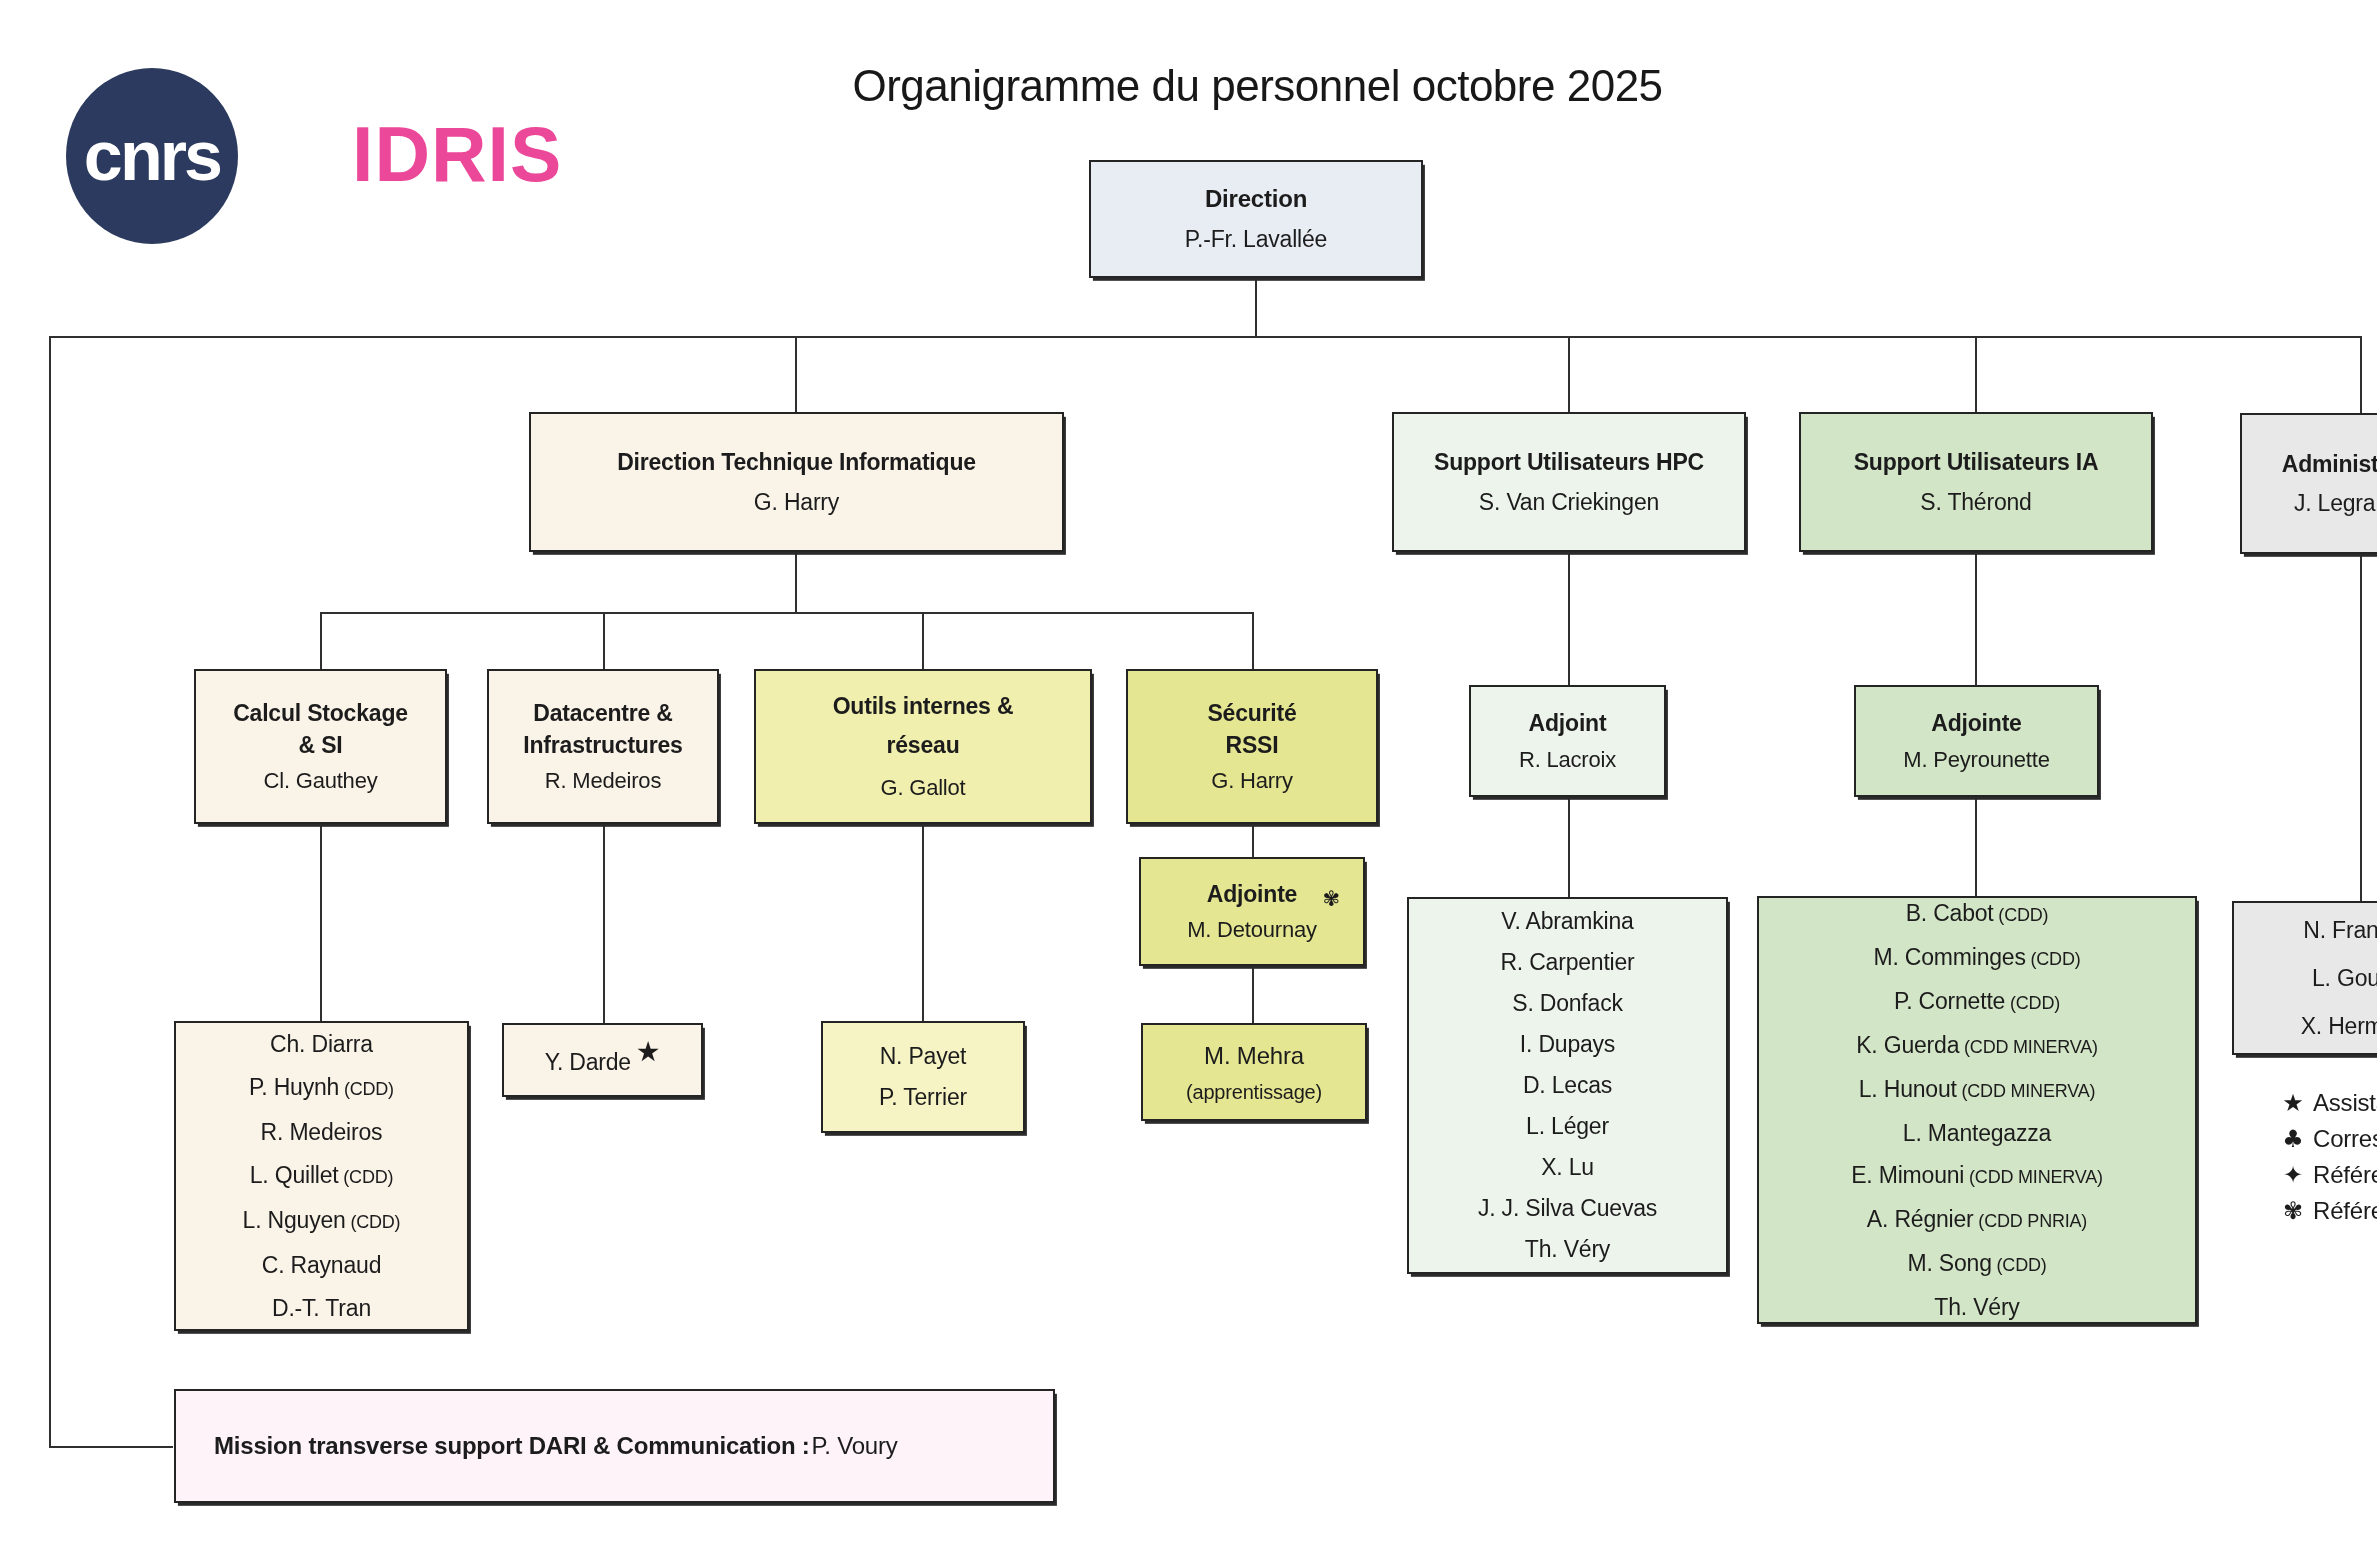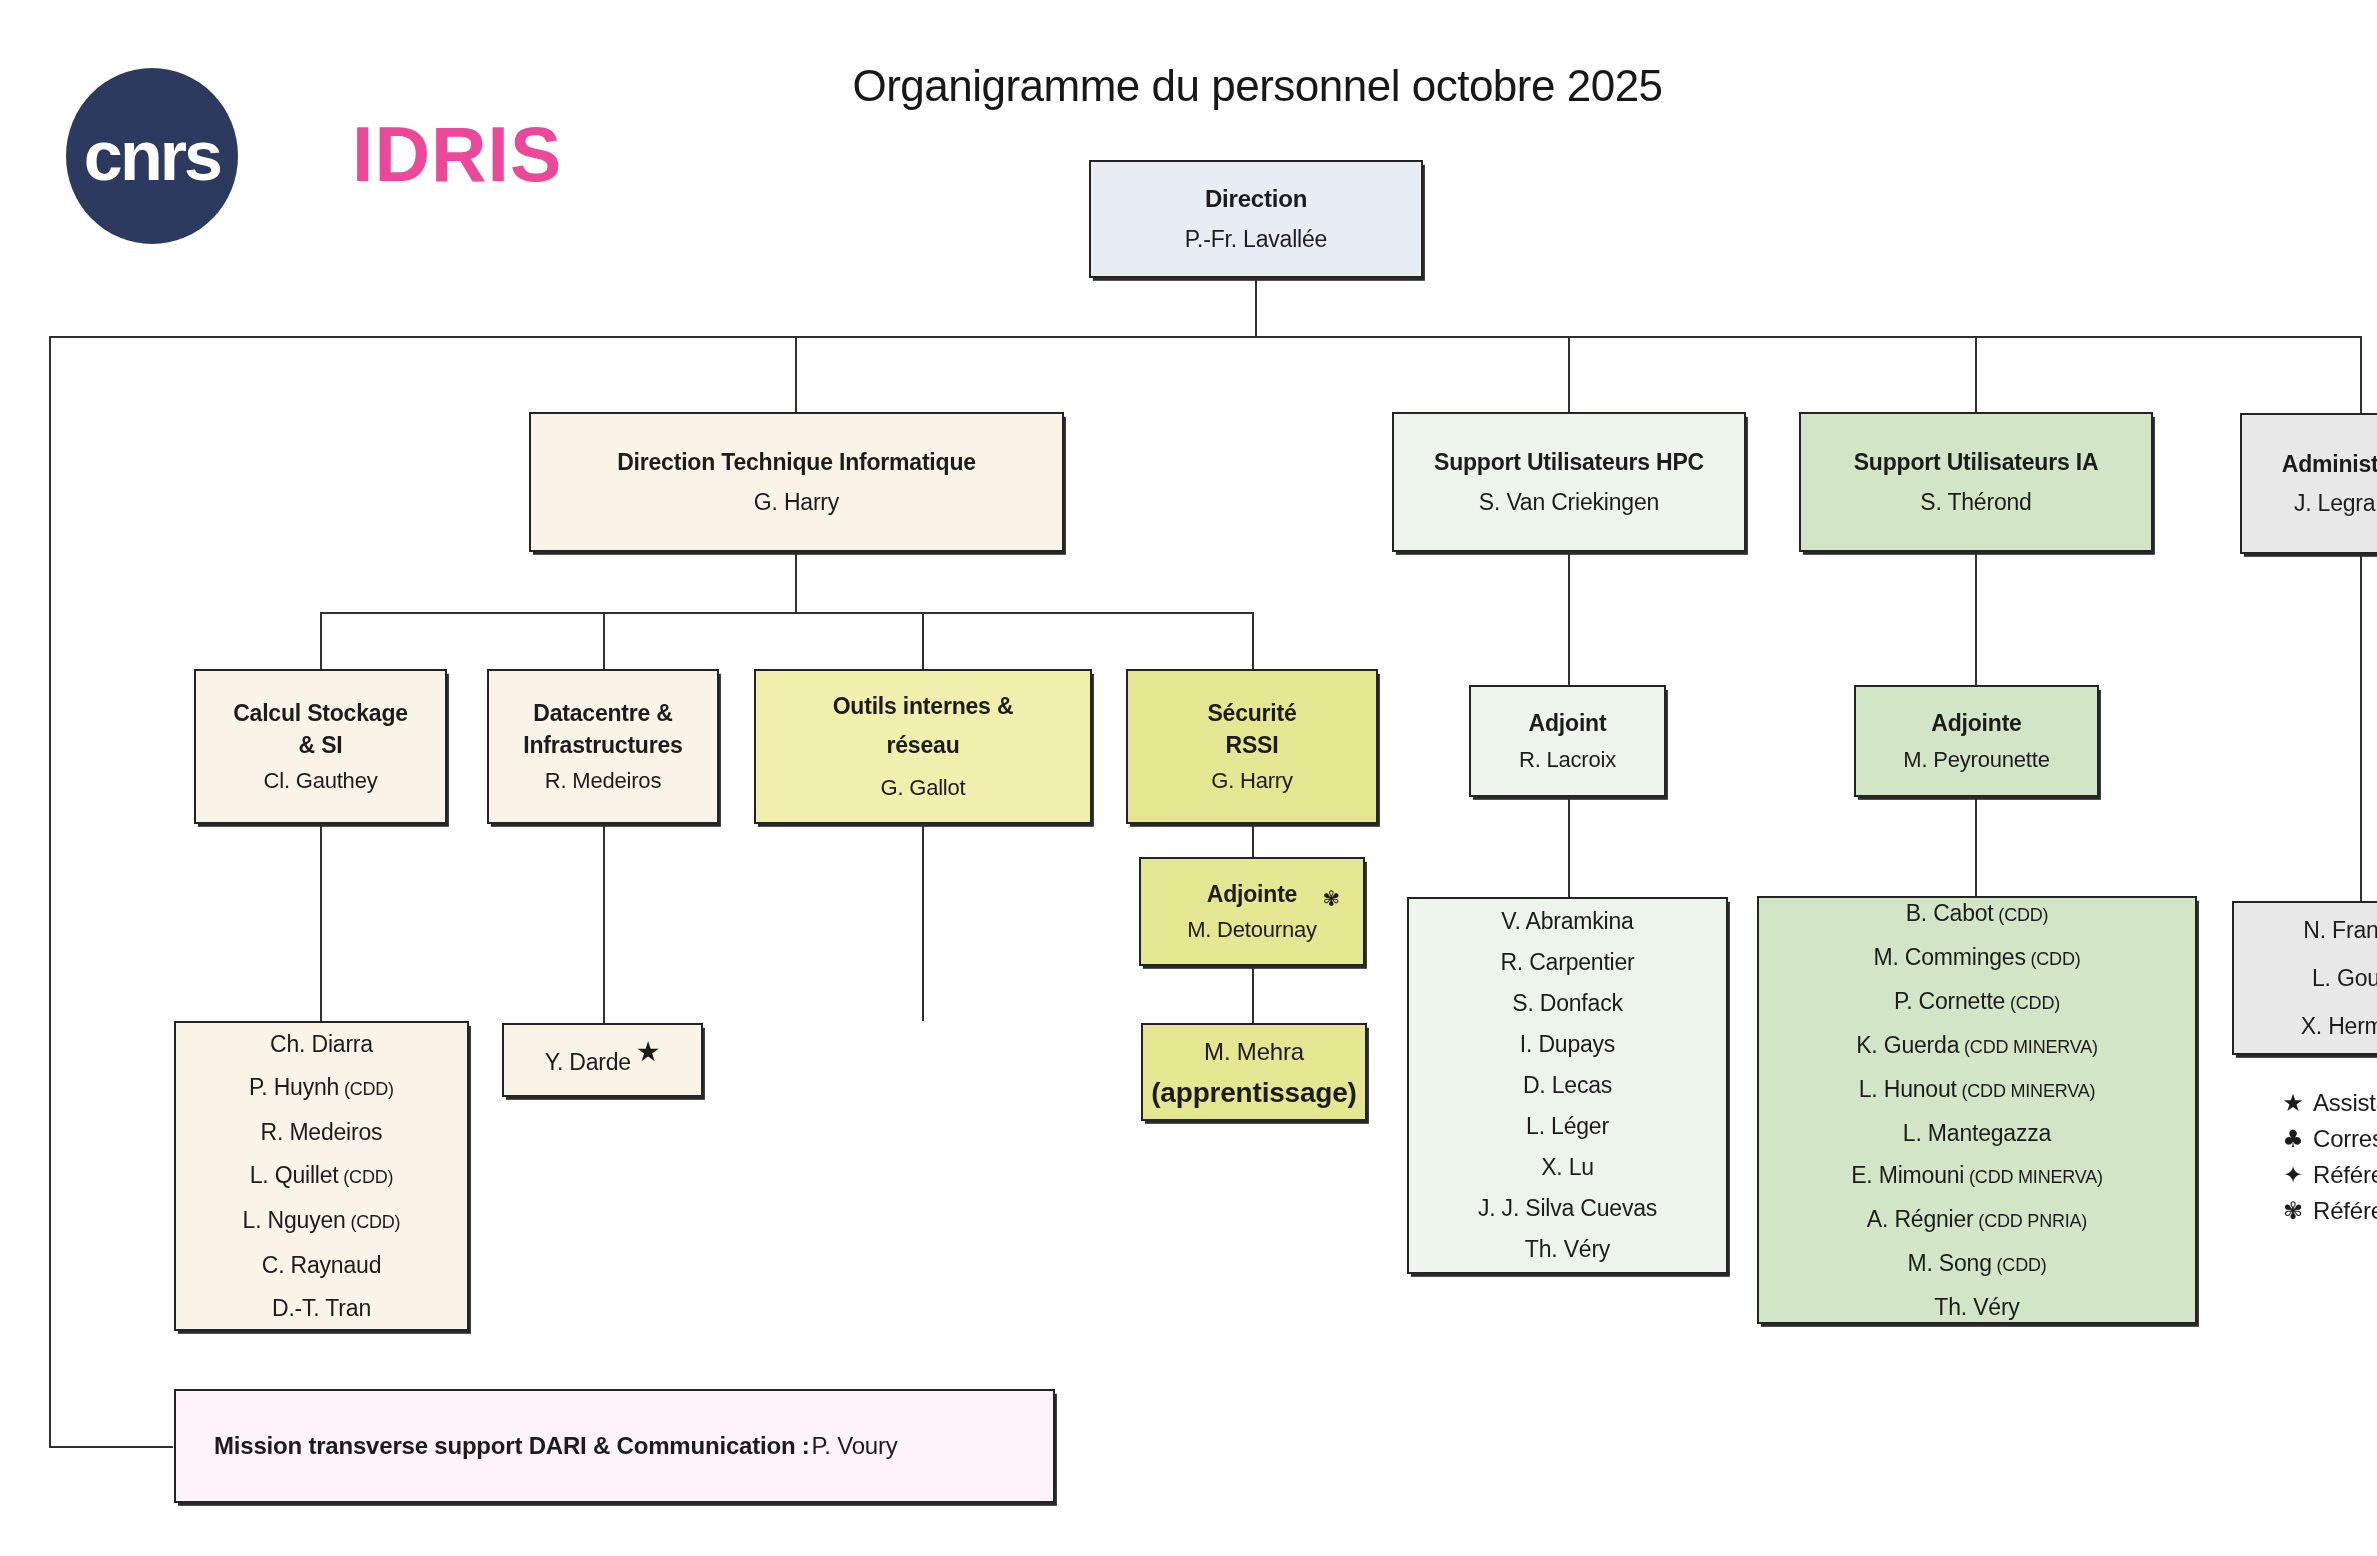--- a/index.html
+++ b/index.html
@@ -48,21 +48,21 @@
   .smallcell .t{font-size:23px;}
   .smallcell .n{font-size:22px;margin-top:4.8px;}
   
   .list-box{padding:11.4px 6.7px;}
   .s-line{font-size:23px;white-space:nowrap;}
   .lh90 .s-line{line-height:43px;}
   .lh88 .s-line{line-height:42px;}
   .lh86 .s-line{line-height:41px;}
   .lh100 .s-line{line-height:48px;}
   .s-tag{font-size:18px;letter-spacing:-0.2px;}
-  .note{font-size:28px;margin-top:10px;font-weight:bold;}
+  .note{font-size:20px;margin-top:10px;}
   
   .sym{font-family:"DejaVu Sans","Liberation Sans",sans-serif;}
   .badge-star{font-size:27.6px;position:relative;top:-8.6px;margin-left:4.8px;}
   .badge-flower-right{position:absolute;right:23px;top:27.6px;font-size:21px;}
   
   .mission{
     justify-content:center;align-items:flex-start;text-align:left;padding-left:38px;
   }
   .mission .m-label{font-weight:bold;font-size:24px;}
   .mission .m-name{font-weight:normal;font-size:24px;}
@@ -186,20 +186,24 @@
       <div class="s-line"><span class="s-name">L. Quillet</span><span class="s-tag"> (CDD)</span></div>
       <div class="s-line"><span class="s-name">L. Nguyen</span><span class="s-tag"> (CDD)</span></div>
       <div class="s-line"><span class="s-name">C. Raynaud</span></div>
       <div class="s-line"><span class="s-name">D.-T. Tran</span></div>
     </div>
 
   <div class="box bg-cream" style="left:502px;top:1023px;width:201px;height:74px;">
     <div style="font-size:23px;"><span>Y. Darde</span><span class="sym badge-star">★</span></div>
   </div>
 
+  <div class="box bg-yellow-light list-box lh86" style="left:821px;top:1021px;width:204px;height:112px;">
+      <div class="s-line"><span class="s-name">N. Payet</span></div>
+      <div class="s-line"><span class="s-name">P. Terrier</span></div>
+    </div>
 
   <div class="box bg-green-pale list-box lh86" style="left:1407px;top:897px;width:321px;height:377px;">
       <div class="s-line"><span class="s-name">V. Abramkina</span></div>
       <div class="s-line"><span class="s-name">R. Carpentier</span></div>
       <div class="s-line"><span class="s-name">S. Donfack</span></div>
       <div class="s-line"><span class="s-name">I. Dupays</span></div>
       <div class="s-line"><span class="s-name">D. Lecas</span></div>
       <div class="s-line"><span class="s-name">L. Léger</span></div>
       <div class="s-line"><span class="s-name">X. Lu</span></div>
       <div class="s-line"><span class="s-name">J. J. Silva Cuevas</span></div>

